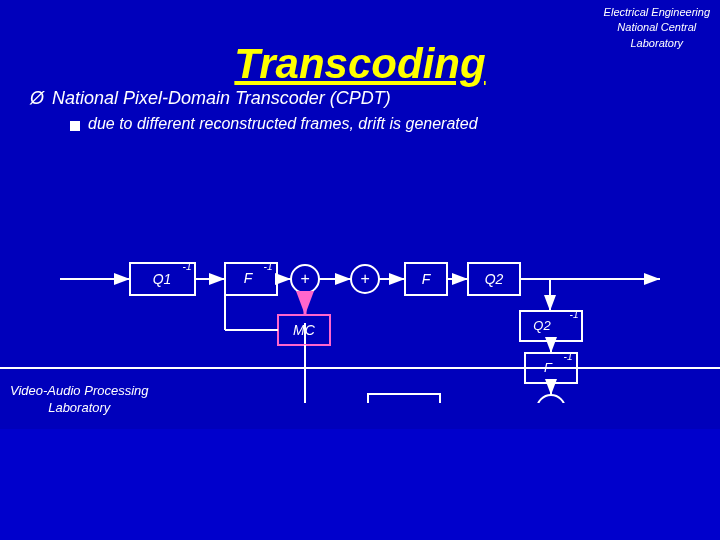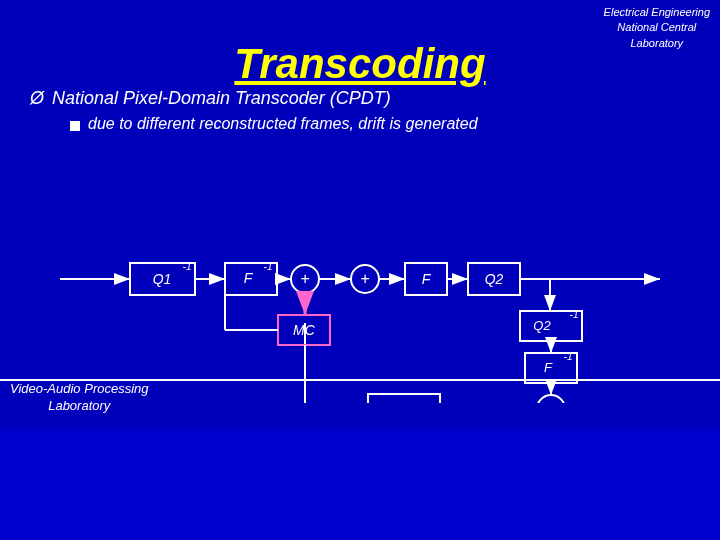--- a/index.html
+++ b/index.html
@@ -86,26 +86,26 @@
     svg.diagram-svg {
       position: absolute;
       top: 0;
       left: 0;
       width: 100%;
       height: 250px;
     }
 
     .bottom-bar {
       position: absolute;
-      bottom: 0;
+      bottom: 12px;
       left: 0;
       right: 0;
       height: 50px;
       display: flex;
-      align-items: flex-start;
+      align-items: flex-end;
       padding-left: 10px;
       border-top: 2px solid white;
     }
 
     .bottom-label {
       font-size: 13px;
       color: white;
       text-align: center;
       line-height: 1.3;
     }

